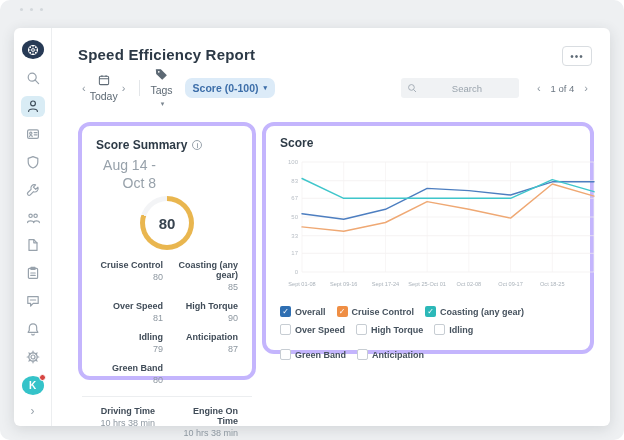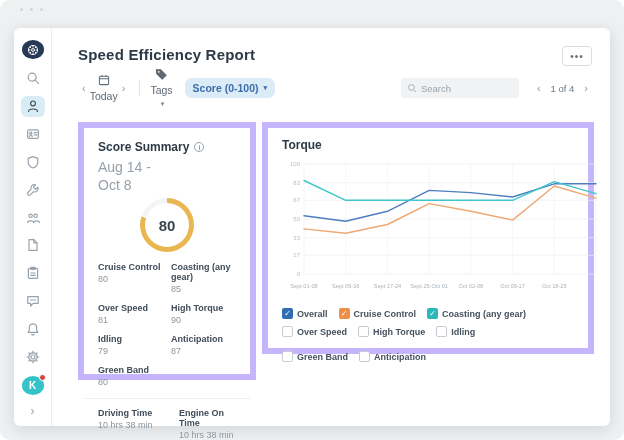--- a/index.html
+++ b/index.html
@@ -39,27 +39,27 @@
   .tb-item { display:flex; align-items:center; gap:4px; cursor:pointer;flex-direction:column; }
   .tb-item svg { stroke:#5d6974; fill:none; stroke-width:1.2; }
   .tb-divider { width:1px; height:16px; background:#e3e6e9; margin:0 10px; }
   .caret { font-size:7px; color:#7b8690; margin-left:2px; }
   .chip { background:#dcebf8; color:#3d6ea9; border-radius:7px; padding:4px 8px; margin-left:12px; font-weight:bold;
           display:flex; align-items:center; gap:3px; cursor:pointer; }
   .chip .caret { color:#3d6ea9; }
   .tb-right { margin-left:auto; display:flex; align-items:center; gap:14px; }
   .search-box { background:#f0f2f4; border-radius:3px; width:118px; height:20px; display:flex; align-items:center; padding:0 6px; gap:4px; }
   .search-box svg { stroke:#9aa4ad; fill:none; stroke-width:1.2; flex:none; }
-  .search-box input { border:none; outline:none; background:transparent; font-size:9.5px; color:#4c5membr862; width:100%; font-family:"Liberation Sans",sans-serif; }
+  .search-box input { border:none; outline:none; background:transparent; font-size:9.5px; color:#4c5membr862; width:100%; font-family:"Liberation Sans",sans-serif;text-align:center; }
   .search-box input::placeholder { color:#9aa4ad; }
   .pager { display:flex; align-items:center; gap:6px; font-size:9.5px; color:#6b7682; }
 
   
   .content { position:absolute; left:26px; right:16px; top:92px; bottom:12px; }
-  .card { position:absolute; background:#fff; border:6px solid #c4b5fd; border-radius:0; }
+  .card { position:absolute; background:#fff; border:4px solid #c4b5fd; border-radius:12px;text-align:right; }
   .score-card { left:0; top:2px; width:178px; height:258px; padding:12px 14px; }
   .card-title { font-size:12px; font-weight:bold; color:#2e3b47; display:flex; align-items:center; gap:5px; }
   .info-icon { width:10px; height:10px; border:1px solid #9aa4ad; border-radius:50%; color:#9aa4ad; font-size:7px;
                display:inline-flex; align-items:center; justify-content:center; font-style:normal; }
   .date-range { font-size:14px; color:#97a1aa; margin-top:4px; width:60px; line-height:1.3; }
   .gauge-wrap { display:flex; justify-content:center; margin:4px 0 10px; }
   .gauge { position:relative; width:54px; height:54px; border-radius:50%; }
   .gauge-inner { position:absolute; inset:5px; background:#fff; border-radius:50%; display:flex; align-items:center; justify-content:center;
                  font-size:15px; font-weight:bold; color:#37434f; }
   .metrics { display:grid; grid-template-columns:1fr 1fr; column-gap:8px; row-gap:9px; }
@@ -269,21 +269,21 @@
                 <div class="metric-value">10 hrs 38 min</div>
               </div>
             <div>
                 <div class="metric-label">Engine On Time</div>
                 <div class="metric-value">10 hrs 38 min</div>
               </div>
           </div>
         </div>
 
         <div class="card trends-card">
-          <div class="card-title">Torque</div>
+          <div class="card-title">Score</div>
           <svg id="trend-svg" class="trend-svg" width="320" height="150" viewBox="0 0 320 150" style="display:block;margin-top:4px;">
               <line x1="22" y1="118" x2="314" y2="118" stroke="#f1eeee" stroke-width="0.7"></line>
               <text x="18" y="120" text-anchor="end" font-size="6" fill="#b8bec5">0</text>
               <line x1="22" y1="99.3" x2="314" y2="99.3" stroke="#f1eeee" stroke-width="0.7"></line>
               <text x="18" y="101.3" text-anchor="end" font-size="6" fill="#b8bec5">17</text>
               <line x1="22" y1="81.69999999999999" x2="314" y2="81.69999999999999" stroke="#f1eeee" stroke-width="0.7"></line>
               <text x="18" y="83.69999999999999" text-anchor="end" font-size="6" fill="#b8bec5">33</text>
               <line x1="22" y1="63" x2="314" y2="63" stroke="#f1eeee" stroke-width="0.7"></line>
               <text x="18" y="65" text-anchor="end" font-size="6" fill="#b8bec5">50</text>
               <line x1="22" y1="44.3" x2="314" y2="44.3" stroke="#f1eeee" stroke-width="0.7"></line>

